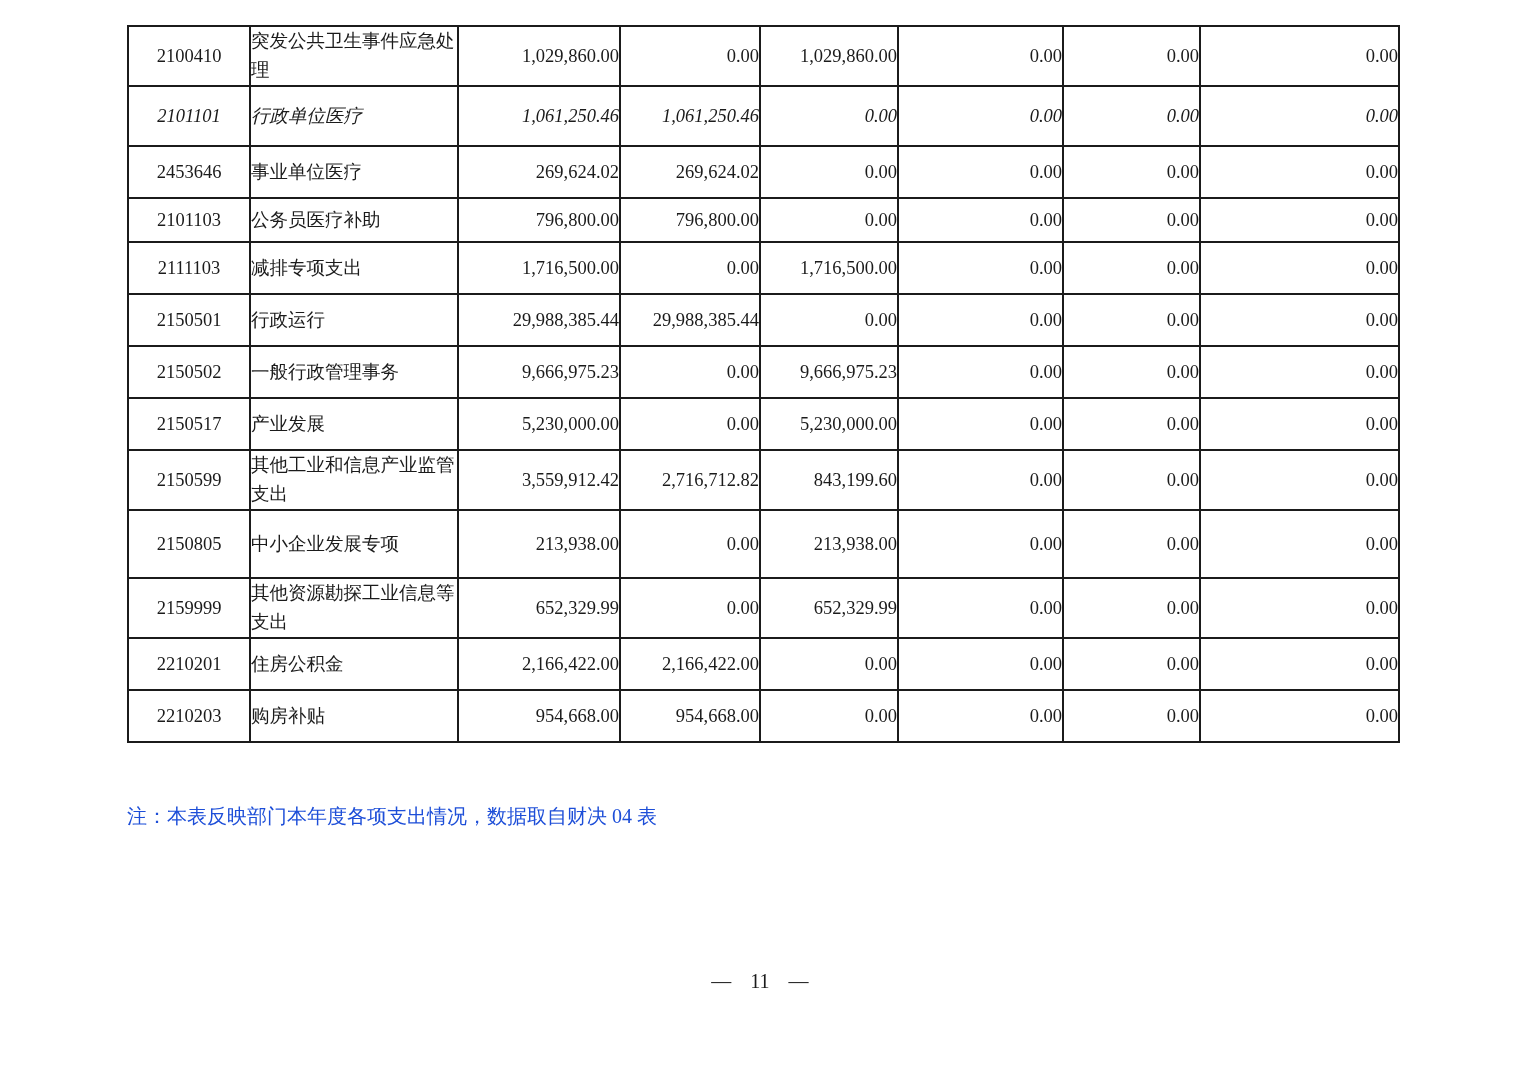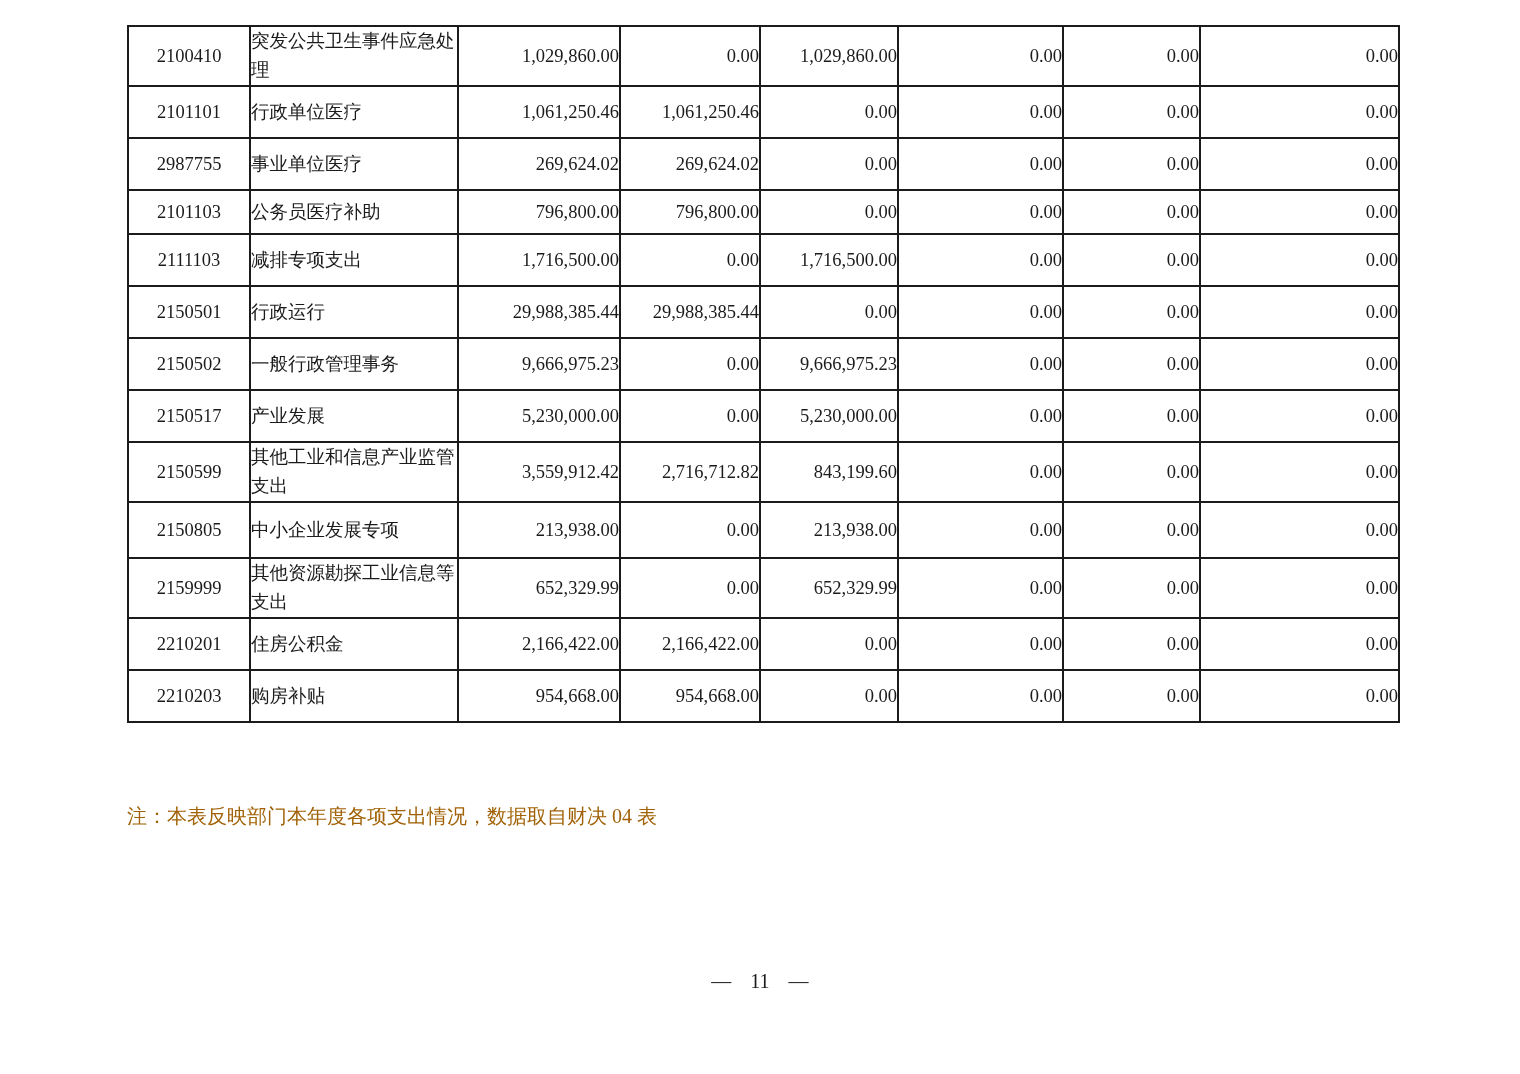--- a/index.html
+++ b/index.html
@@ -50,21 +50,21 @@
     padding-right: 11px;
     white-space: nowrap;
   }
   .note {
     position: absolute;
     left: 127px;
     top: 803px;
     margin: 0;
     font-size: 20px;
     line-height: 26px;
-    color: #a16207;
+    color: #1d4ed8;
     white-space: nowrap;
   }
   .page-number {
     position: absolute;
     left: 0;
     top: 970px;
     width: 1520px;
     text-align: center;
     font-size: 20px;
     color: #1b1b1b;
@@ -91,32 +91,32 @@
         <tr style="height: 60px;">
           <td class="col-code">2100410</td>
           <td class="col-name">突发公共卫生事件应急处理</td>
           <td class="col-num">1,029,860.00</td>
           <td class="col-num">0.00</td>
           <td class="col-num">1,029,860.00</td>
           <td class="col-num">0.00</td>
           <td class="col-num">0.00</td>
           <td class="col-num">0.00</td>
         </tr>
-        <tr style="height: 52px;">
+        <tr style="height: 60px; font-style: italic;">
           <td class="col-code">2101101</td>
           <td class="col-name">行政单位医疗</td>
           <td class="col-num">1,061,250.46</td>
           <td class="col-num">1,061,250.46</td>
           <td class="col-num">0.00</td>
           <td class="col-num">0.00</td>
           <td class="col-num">0.00</td>
           <td class="col-num">0.00</td>
         </tr>
         <tr style="height: 52px;">
-          <td class="col-code">2987755</td>
+          <td class="col-code">2453646</td>
           <td class="col-name">事业单位医疗</td>
           <td class="col-num">269,624.02</td>
           <td class="col-num">269,624.02</td>
           <td class="col-num">0.00</td>
           <td class="col-num">0.00</td>
           <td class="col-num">0.00</td>
           <td class="col-num">0.00</td>
         </tr>
         <tr style="height: 44px;">
           <td class="col-code">2101103</td>
@@ -171,21 +171,21 @@
         <tr style="height: 60px;">
           <td class="col-code">2150599</td>
           <td class="col-name">其他工业和信息产业监管支出</td>
           <td class="col-num">3,559,912.42</td>
           <td class="col-num">2,716,712.82</td>
           <td class="col-num">843,199.60</td>
           <td class="col-num">0.00</td>
           <td class="col-num">0.00</td>
           <td class="col-num">0.00</td>
         </tr>
-        <tr style="height: 56px;">
+        <tr style="height: 68px;">
           <td class="col-code">2150805</td>
           <td class="col-name">中小企业发展专项</td>
           <td class="col-num">213,938.00</td>
           <td class="col-num">0.00</td>
           <td class="col-num">213,938.00</td>
           <td class="col-num">0.00</td>
           <td class="col-num">0.00</td>
           <td class="col-num">0.00</td>
         </tr>
         <tr style="height: 60px;">

